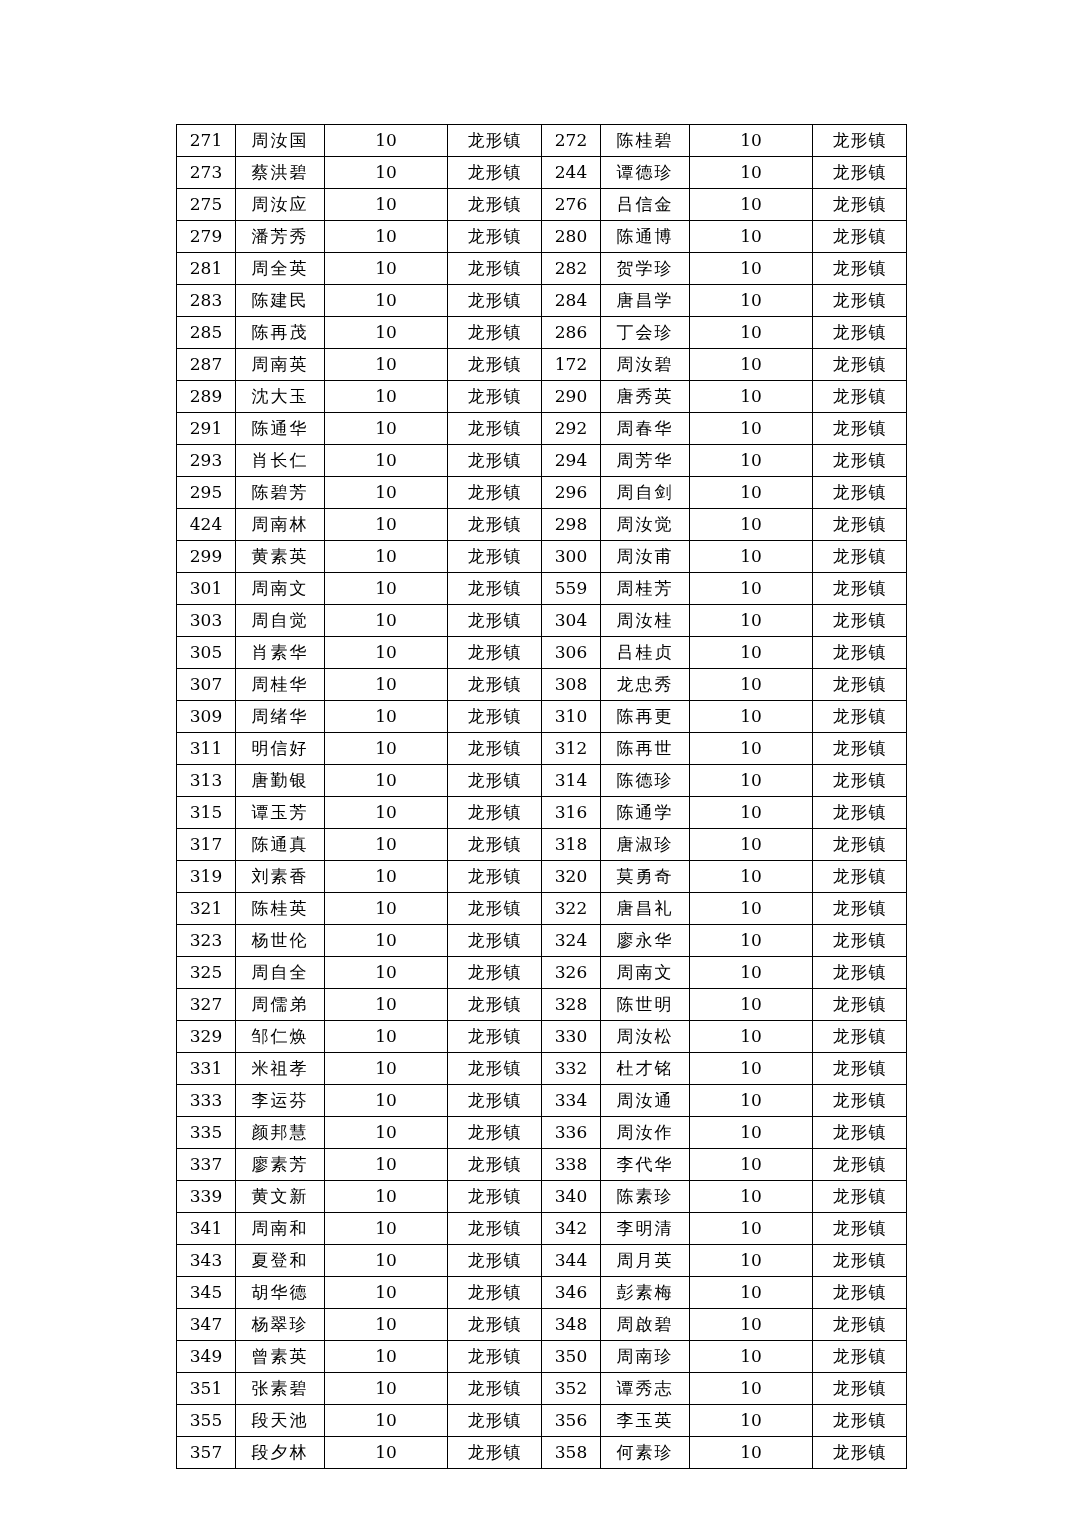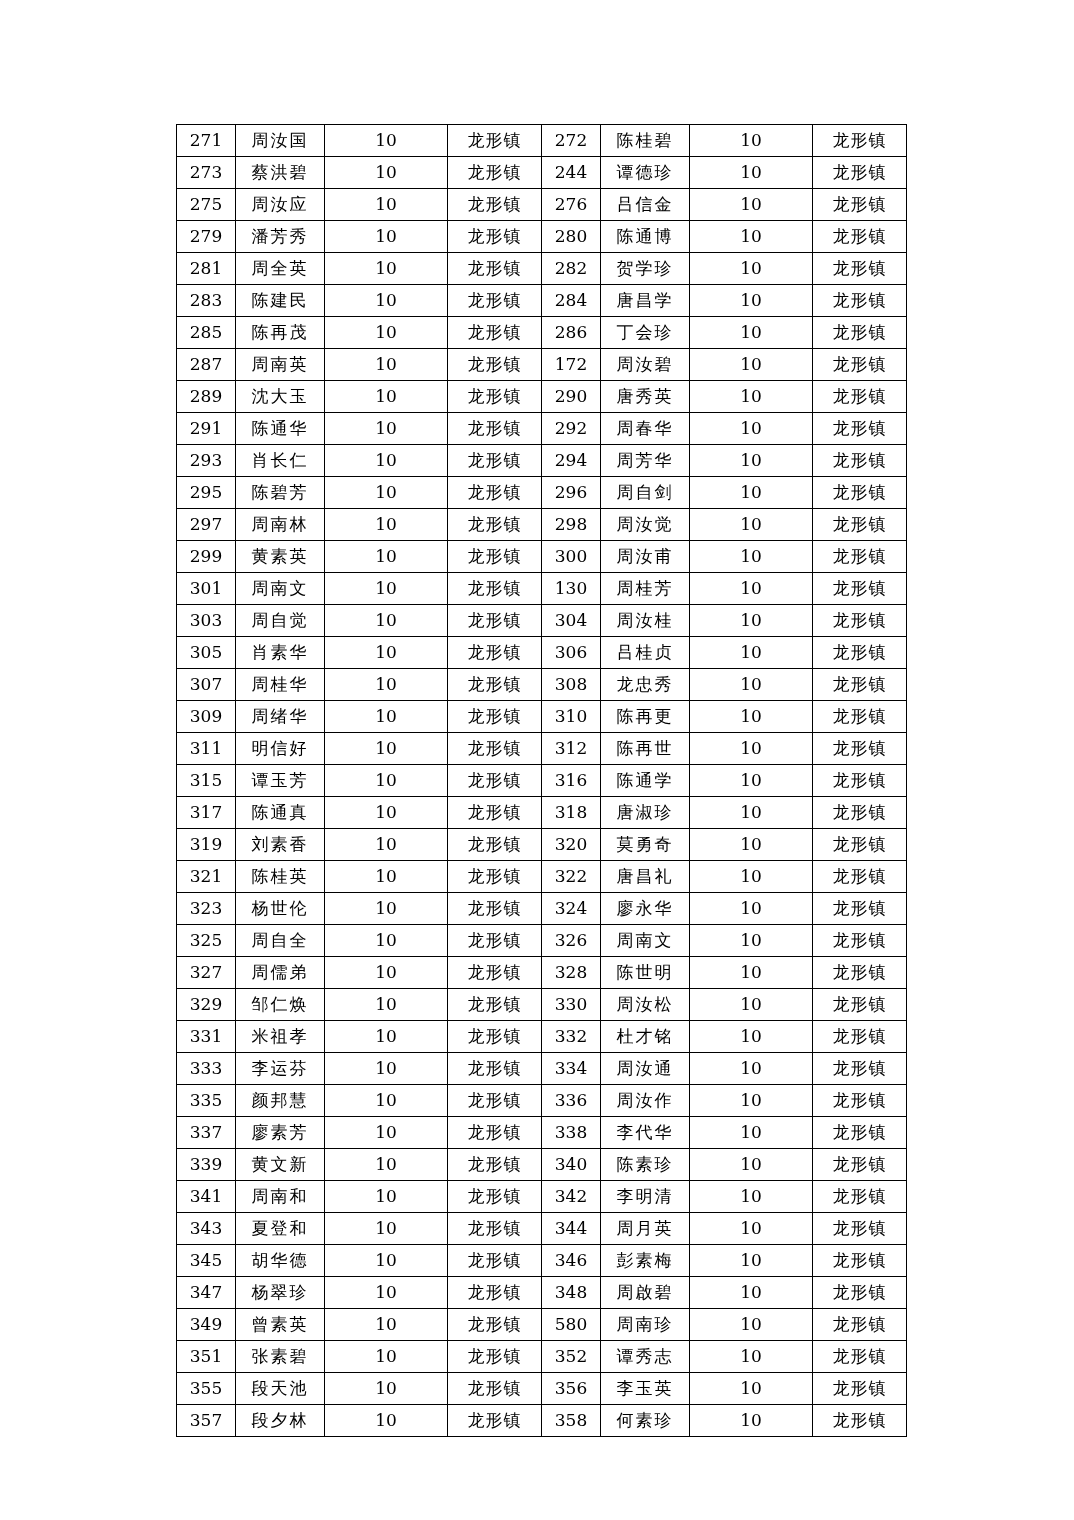--- a/index.html
+++ b/index.html
@@ -168,21 +168,21 @@
             <td class="c-idx">295</td>
             <td class="c-name">陈碧芳</td>
             <td class="c-num">10</td>
             <td class="c-town">龙形镇</td>
             <td class="c-idx">296</td>
             <td class="c-name">周自剑</td>
             <td class="c-num">10</td>
             <td class="c-town">龙形镇</td>
           </tr>
           <tr>
-            <td class="c-idx">297</td>
+            <td class="c-idx">424</td>
             <td class="c-name">周南林</td>
             <td class="c-num">10</td>
             <td class="c-town">龙形镇</td>
             <td class="c-idx">298</td>
             <td class="c-name">周汝觉</td>
             <td class="c-num">10</td>
             <td class="c-town">龙形镇</td>
           </tr>
           <tr>
             <td class="c-idx">299</td>
@@ -192,21 +192,21 @@
             <td class="c-idx">300</td>
             <td class="c-name">周汝甫</td>
             <td class="c-num">10</td>
             <td class="c-town">龙形镇</td>
           </tr>
           <tr>
             <td class="c-idx">301</td>
             <td class="c-name">周南文</td>
             <td class="c-num">10</td>
             <td class="c-town">龙形镇</td>
-            <td class="c-idx">130</td>
+            <td class="c-idx">559</td>
             <td class="c-name">周桂芳</td>
             <td class="c-num">10</td>
             <td class="c-town">龙形镇</td>
           </tr>
           <tr>
             <td class="c-idx">303</td>
             <td class="c-name">周自觉</td>
             <td class="c-num">10</td>
             <td class="c-town">龙形镇</td>
             <td class="c-idx">304</td>
@@ -248,20 +248,30 @@
             <td class="c-idx">311</td>
             <td class="c-name">明信好</td>
             <td class="c-num">10</td>
             <td class="c-town">龙形镇</td>
             <td class="c-idx">312</td>
             <td class="c-name">陈再世</td>
             <td class="c-num">10</td>
             <td class="c-town">龙形镇</td>
           </tr>
           <tr>
+            <td class="c-idx">313</td>
+            <td class="c-name">唐勤银</td>
+            <td class="c-num">10</td>
+            <td class="c-town">龙形镇</td>
+            <td class="c-idx">314</td>
+            <td class="c-name">陈德珍</td>
+            <td class="c-num">10</td>
+            <td class="c-town">龙形镇</td>
+          </tr>
+          <tr>
             <td class="c-idx">315</td>
             <td class="c-name">谭玉芳</td>
             <td class="c-num">10</td>
             <td class="c-town">龙形镇</td>
             <td class="c-idx">316</td>
             <td class="c-name">陈通学</td>
             <td class="c-num">10</td>
             <td class="c-town">龙形镇</td>
           </tr>
           <tr>
@@ -422,21 +432,21 @@
             <td class="c-idx">348</td>
             <td class="c-name">周啟碧</td>
             <td class="c-num">10</td>
             <td class="c-town">龙形镇</td>
           </tr>
           <tr>
             <td class="c-idx">349</td>
             <td class="c-name">曾素英</td>
             <td class="c-num">10</td>
             <td class="c-town">龙形镇</td>
-            <td class="c-idx">580</td>
+            <td class="c-idx">350</td>
             <td class="c-name">周南珍</td>
             <td class="c-num">10</td>
             <td class="c-town">龙形镇</td>
           </tr>
           <tr>
             <td class="c-idx">351</td>
             <td class="c-name">张素碧</td>
             <td class="c-num">10</td>
             <td class="c-town">龙形镇</td>
             <td class="c-idx">352</td>

